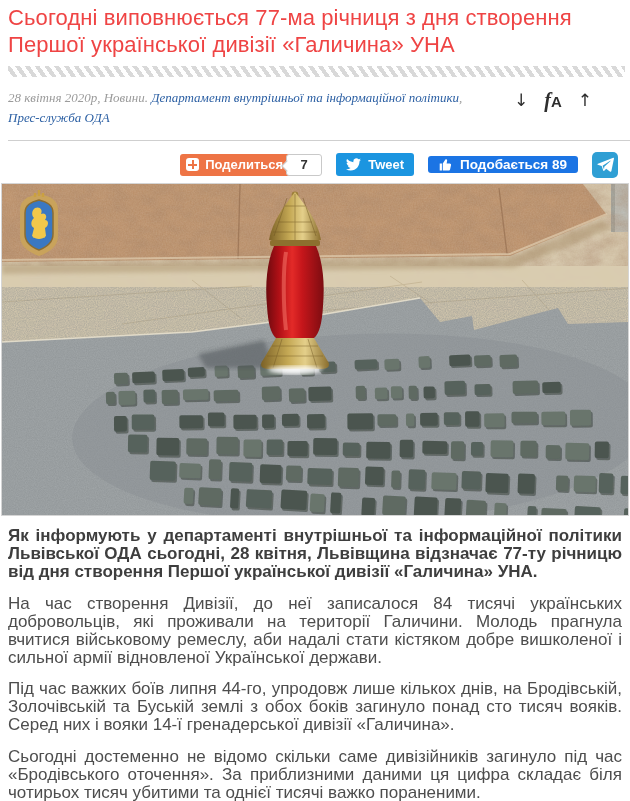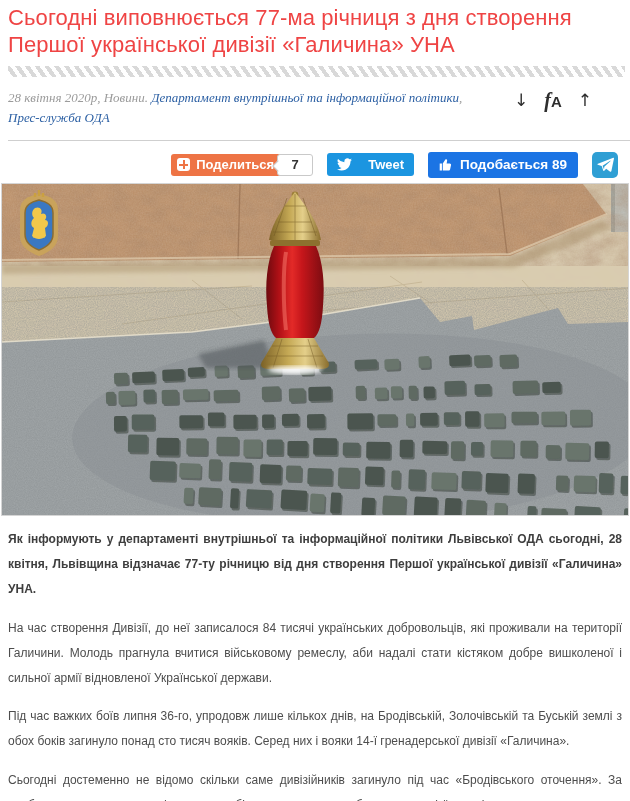--- a/index.html
+++ b/index.html
@@ -64,35 +64,35 @@
     border-radius:3px; color:#333; font-size:13px; font-weight:700;
     display:inline-flex; align-items:center; justify-content:center;
     position:relative; margin-left:-6px;
   }
   .share-count:before {
     content:""; position:absolute; left:-4px; top:7px;
     width:7px; height:7px; background:#fff;
     border-left:1px solid #c9c9c9; border-bottom:1px solid #c9c9c9;
     transform:rotate(45deg);
   }
-  .btn-tweet { background:#1b95e0; height:23px; padding:0 10px; gap:16px; }
-  .btn-fb { background:#1b74e4; height:26px; padding:0 11px; gap:7px; font-size:13.5px; }
+  .btn-tweet { background:#1b95e0; height:23px; padding:0 10px; gap:7px; }
+  .btn-fb { background:#1b74e4; height:17px; padding:0 11px; gap:7px; font-size:13.5px; }
   .btn-tg { width:26px; height:26px; background:#2f9fd4; border-radius:5px;
             display:inline-flex; align-items:center; justify-content:center; }
 
   
   .photo-wrap {
     margin:5px 0 0 -7px; width:628px; height:333px;
     border:1px solid #d5d5d5; background:#d8cbb0; overflow:hidden;
   }
 
   
   .article-body { margin-top:11px; padding-right:0; }
   .article-body p {
-    font-size:12px; line-height:25px; color:#4d4d4d;
+    font-size:17px; line-height:18px; color:#4d4d4d;
     text-align:justify; margin-bottom:13.5px;
     width:614px;
   }
   .article-body p.lead { font-weight:700; color:#3e3e3e; }
 </style>
 </head>
 <body>
 
 <div class="page">
 
@@ -488,18 +488,18 @@
         <path d="M37 16 C45 18 51 21 51 29 L51 50 C51 58 45 63 37 66 C29 63 23 58 23 50 L23 29 C23 21 29 18 37 16 Z" fill="#3a78c2" stroke="#8a6d33" stroke-width="1.5"></path>
         <path d="M33 24 C38 22 41 26 39 30 C43 28 46 32 43 36 C47 36 47 42 43 44 L44 52 C40 56 34 56 30 52 L32 44 C28 42 29 36 32 34 C29 31 30 26 33 24 Z" fill="#f2c84b"></path>
         <path d="M31 52 L43 52" stroke="#f2c84b" stroke-width="3"></path>
       </g>
     </svg>
   </div>
 
   <div class="article-body">
     <p class="lead">Як інформують у департаменті внутрішньої та інформаційної політики Львівської ОДА сьогодні, 28 квітня, Львівщина відзначає 77-ту річницю від дня створення Першої української дивізії «Галичина» УНА.</p>
     <p>На час створення Дивізії, до неї записалося 84 тисячі українських добровольців, які проживали на території Галичини. Молодь прагнула вчитися військовому ремеслу, аби надалі стати кістяком добре вишколеної і сильної армії відновленої Української держави.</p>
-    <p>Під час важких боїв липня 36-го, упродовж лише кількох днів, на Бродівській, Золочівській та Буській землі з обох боків загинуло понад сто тисяч вояків. Серед них і вояки 14-ї гренадерської дивізії «Галичина».</p>
+    <p>Під час важких боїв липня 44-го, упродовж лише кількох днів, на Бродівській, Золочівській та Буській землі з обох боків загинуло понад сто тисяч вояків. Серед них і вояки 14-ї гренадерської дивізії «Галичина».</p>
     <p>Сьогодні достеменно не відомо скільки саме дивізійників загинуло під час «Бродівського оточення». За приблизними даними ця цифра складає біля чотирьох тисяч убитими та однієї тисячі важко пораненими.</p>
 
   </div>
 
 </div>
 
 </body></html>

